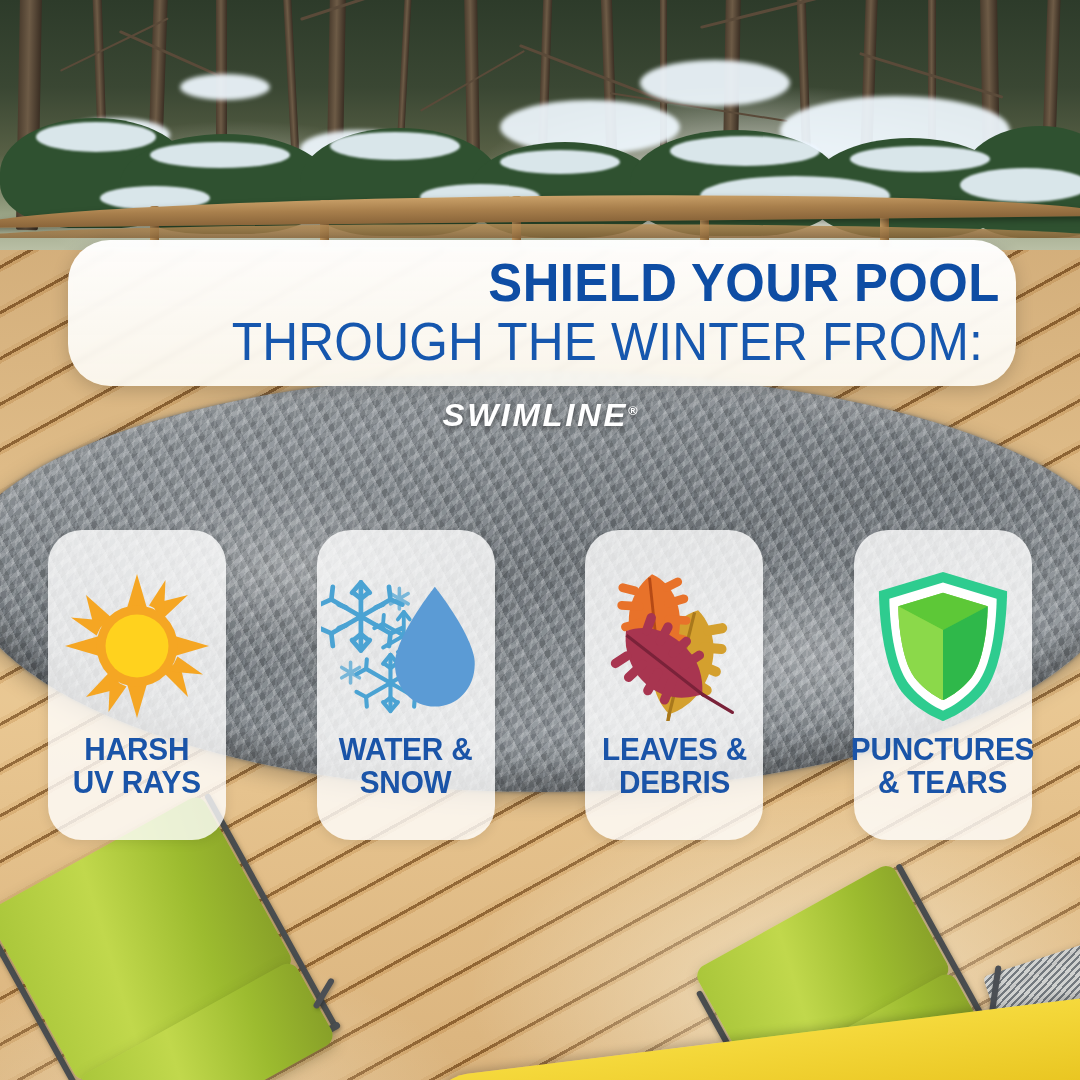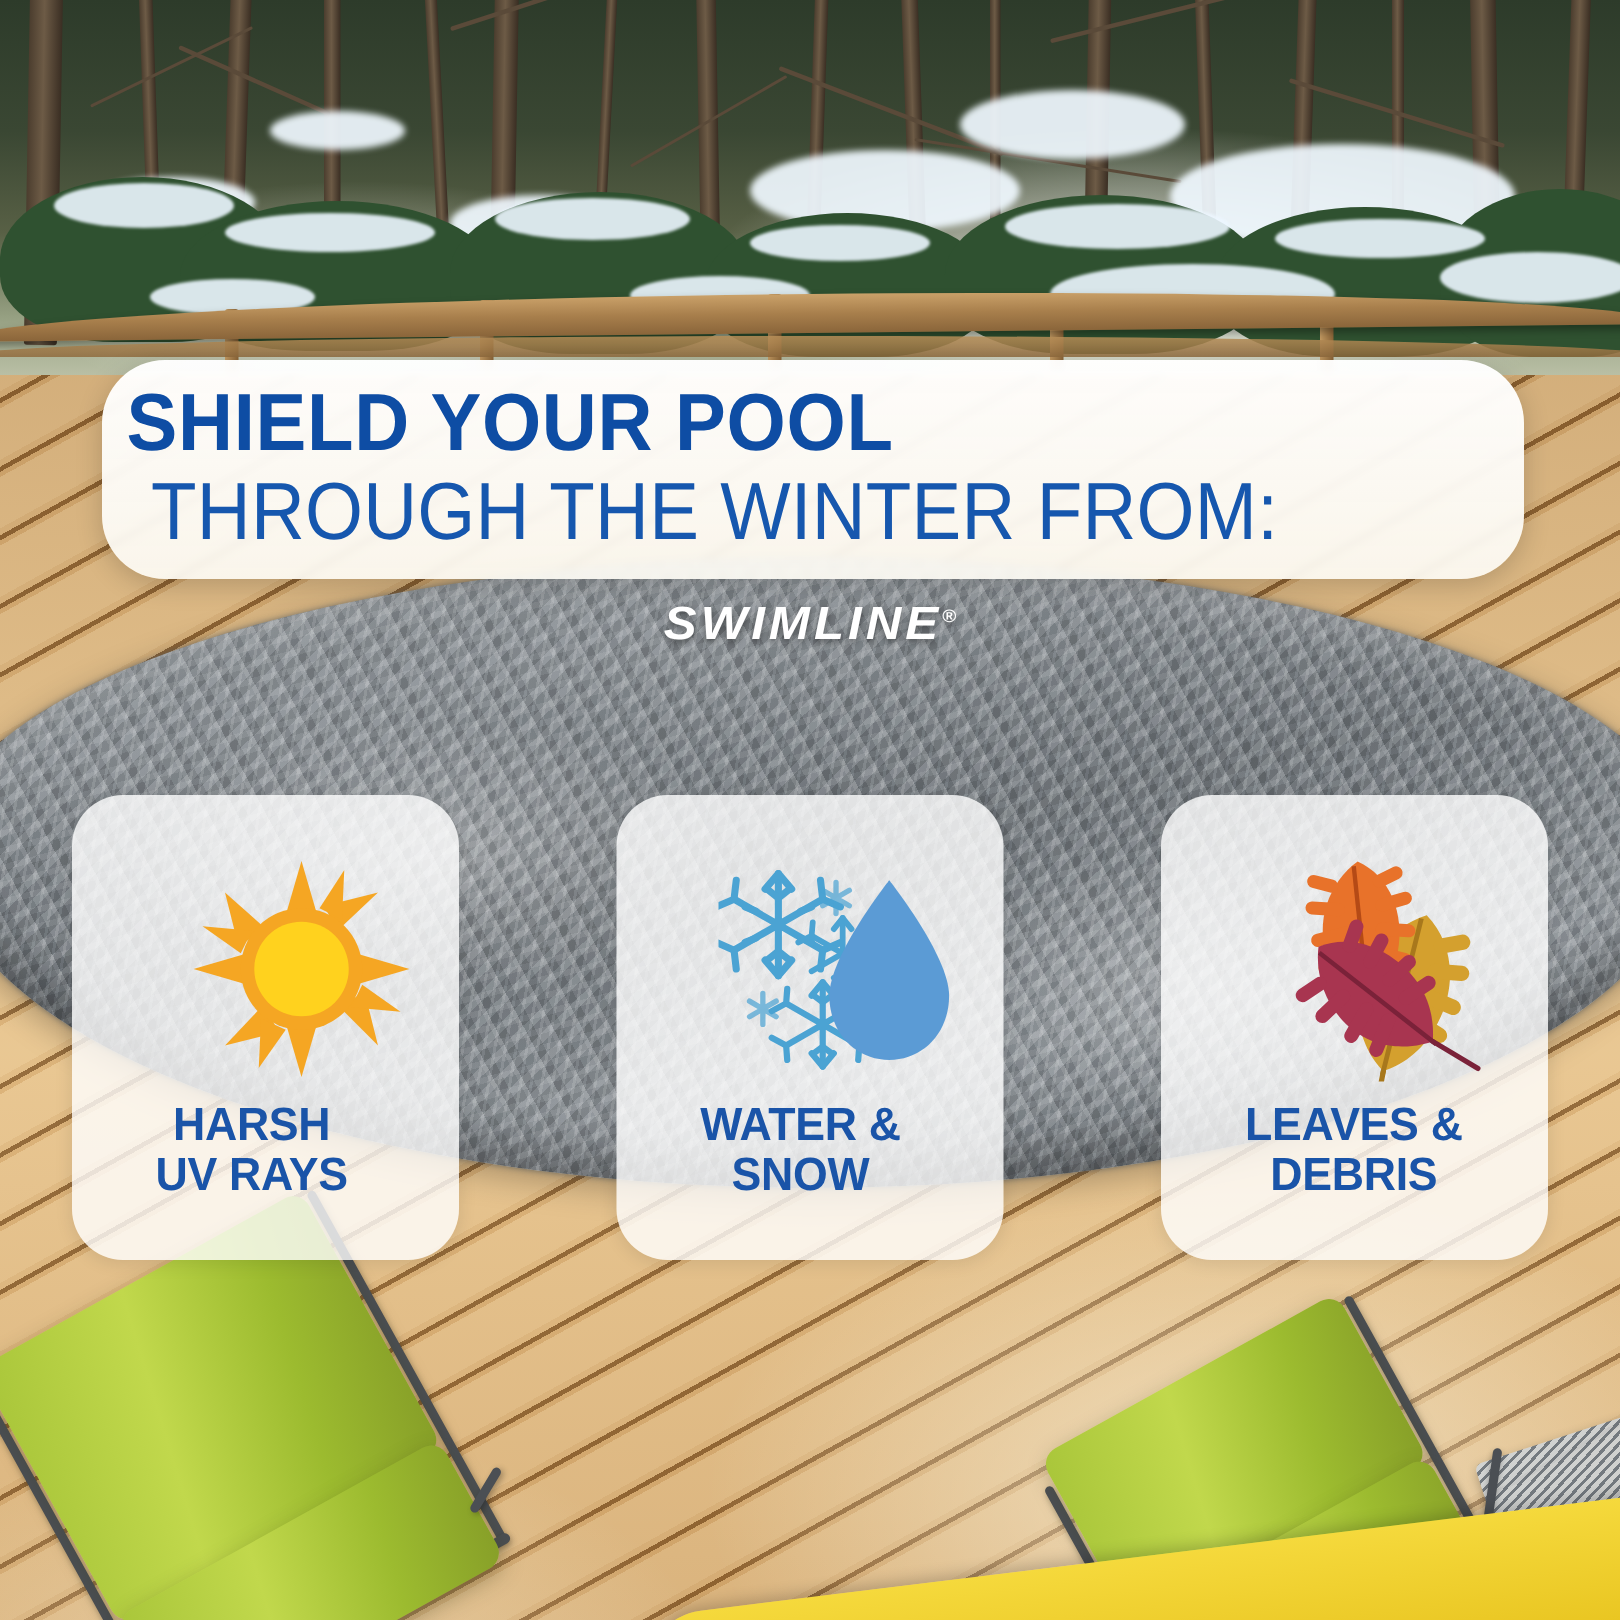--- a/index.html
+++ b/index.html
@@ -111,21 +111,21 @@
     border-radius:40px 0 0 0; transform:rotate(-7deg);
     box-shadow:0 -3px 10px rgba(0,0,0,.2);
   }
 
   
   .banner {
     position:absolute; left:68px; top:240px; width:948px; height:146px;
     border-radius:42px;
     background:linear-gradient(180deg, rgba(255,255,255,.97), rgba(252,250,243,.93));
     box-shadow:0 4px 18px rgba(0,0,0,.18);
-    display:flex; flex-direction:column; align-items:flex-start; justify-content:center;
+    display:flex; flex-direction:column; align-items:flex-end; justify-content:center;
     backdrop-filter:blur(2px);
   }
   .headline1 {
     color:#0E4DA4; font-weight:700; font-size:54px; line-height:1.0;
     letter-spacing:.5px; transform:scaleX(.94); white-space:nowrap;
     text-align:center;
   }
   .headline2 {
     color:#1657AE; font-weight:400; font-size:54px; line-height:1.06;
     letter-spacing:.2px; transform:scaleX(.92); white-space:nowrap;
@@ -141,26 +141,25 @@
     white-space:nowrap;
   }
   .logo .reg { font-size:12px; vertical-align:super; letter-spacing:0; }
 
   
   .cards {
     position:absolute; left:48px; top:530px; width:984px; height:310px;
     display:flex; justify-content:space-between;
   }
   .card {
-    width:258px; height:310px; border-radius:34px;
+    width:178px; height:310px; border-radius:34px;
     background:rgba(255,255,255,.80);
-    display:flex; flex-direction:column; align-items:flex-start;
+    display:flex; flex-direction:column; align-items:center;
     padding-top:28px;
     box-shadow:0 2px 12px rgba(0,0,0,.10);
-    padding-left:47px;
   }
   .iconwrap { height:176px; display:flex; align-items:center; justify-content:center; width:100%; }
   .card-label {
     color:#1A54A8; font-weight:700; font-size:31px; line-height:1.06;
     text-align:center; letter-spacing:-.2px; transform:scaleX(.96);
     white-space:pre-line; padding:0 6px;
   }
 </style>
 </head>
 <body>
@@ -373,15 +372,35 @@
                      M22 11 L31 8 M22 23 L33 21 M21 35 L33 37 M19 46 L31 50" stroke="#A83550" stroke-width="6.4" stroke-linecap="round" fill="none"></path>
             <path d="M11 2 L11 70" stroke="#7A2239" stroke-width="2.1" fill="none"></path>
             <path d="M11 68 L14 92" stroke="#7A2239" stroke-width="2.3" fill="none" stroke-linecap="round"></path>
           </g>
         </svg>
       </div>
       <div class="card-label">LEAVES &amp;
 DEBRIS</div>
     </div>
 
+    <div class="card">
+      <div class="iconwrap">
+        <svg width="150" height="155" viewBox="0 0 100 104" aria-hidden="true">
+
+          <path d="M50 2 L93 15 C93 15 93 62 78 82 C67 96 50 102 50 102 C50 102 33 96 22 82 C7 62 7 15 7 15 Z" fill="#2ECC8F"></path>
+
+          <path d="M50 9 L86 20 C86 20 86 60 73 77 C63 90 50 95 50 95 C50 95 37 90 27 77 C14 60 14 20 14 20 Z" fill="#FFFFFF"></path>
+
+          <path d="M50 16 L80 25 C80 25 80 58 69 73 C60 84 50 88 50 88 C50 88 40 84 31 73 C20 58 20 25 20 25 Z" fill="#6FD13B"></path>
+
+          <path d="M50 16 L80 25 L50 41 L20 25 Z" fill="#5DC837"></path>
+
+          <path d="M20 25 L50 41 L50 88 C50 88 40 84 31 73 C20 58 20 25 20 25 Z" fill="#8BD94A"></path>
+
+          <path d="M80 25 L50 41 L50 88 C50 88 60 84 69 73 C80 58 80 25 80 25 Z" fill="#2FB84A"></path>
+        </svg>
+      </div>
+      <div class="card-label">PUNCTURES
+&amp; TEARS</div>
+    </div>
 
   </div>
 </div>
 
 </body></html>

